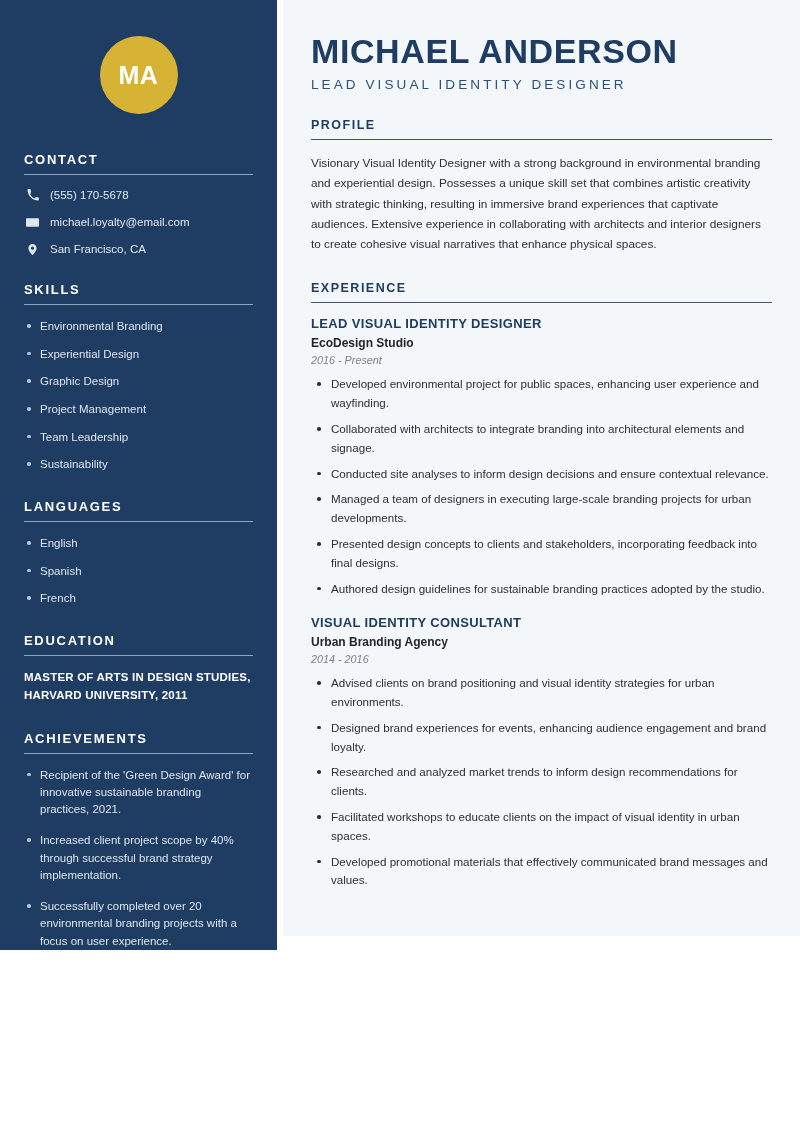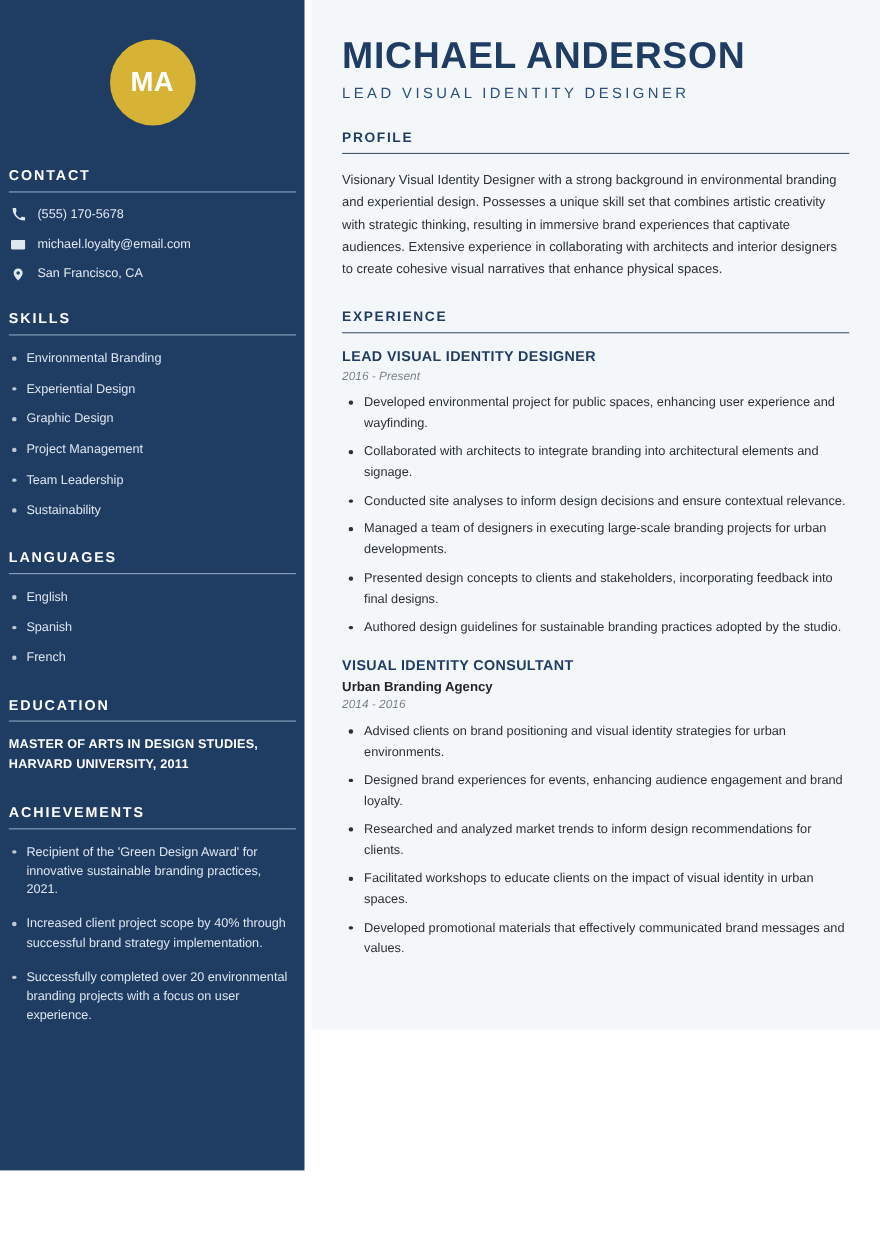--- a/index.html
+++ b/index.html
@@ -13,23 +13,23 @@
     font-family: "Liberation Sans", sans-serif;
     background: #ffffff;
     display: flex;
     overflow: hidden;
   }
 
   
   .sidebar {
     width: 277px;
     min-width: 277px;
-    height: 1064px;
+    height: 950px;
     background: #1f3c63;
-    padding: 0 8px;
+    padding: 0 24px;
     color: #ffffff;
   }
 
   .avatar-wrap {
     display: flex;
     justify-content: center;
     padding-top: 36px;
     padding-bottom: 38px;
   }
 
@@ -313,20 +313,21 @@
     <div class="main-rule"></div>
     <p class="profile-text">Visionary Visual Identity Designer with a strong background in environmental branding and experiential design. Possesses a unique skill set that combines artistic creativity with strategic thinking, resulting in immersive brand experiences that captivate audiences. Extensive experience in collaborating with architects and interior designers to create cohesive visual narratives that enhance physical spaces.</p>
   </section>
 
   <section>
     <div class="main-heading">EXPERIENCE</div>
     <div class="main-rule"></div>
 
     <div class="exp-block">
       <div class="exp-role">LEAD VISUAL IDENTITY DESIGNER</div>
+      <div class="exp-company">EcoDesign Studio</div>
       <div class="exp-dates">2016 - Present</div>
       <ul class="exp-list">
         <li>Developed environmental project for public spaces, enhancing user experience and wayfinding.</li>
         <li>Collaborated with architects to integrate branding into architectural elements and signage.</li>
         <li>Conducted site analyses to inform design decisions and ensure contextual relevance.</li>
         <li>Managed a team of designers in executing large-scale branding projects for urban developments.</li>
         <li>Presented design concepts to clients and stakeholders, incorporating feedback into final designs.</li>
         <li>Authored design guidelines for sustainable branding practices adopted by the studio.</li>
       </ul>
     </div>

